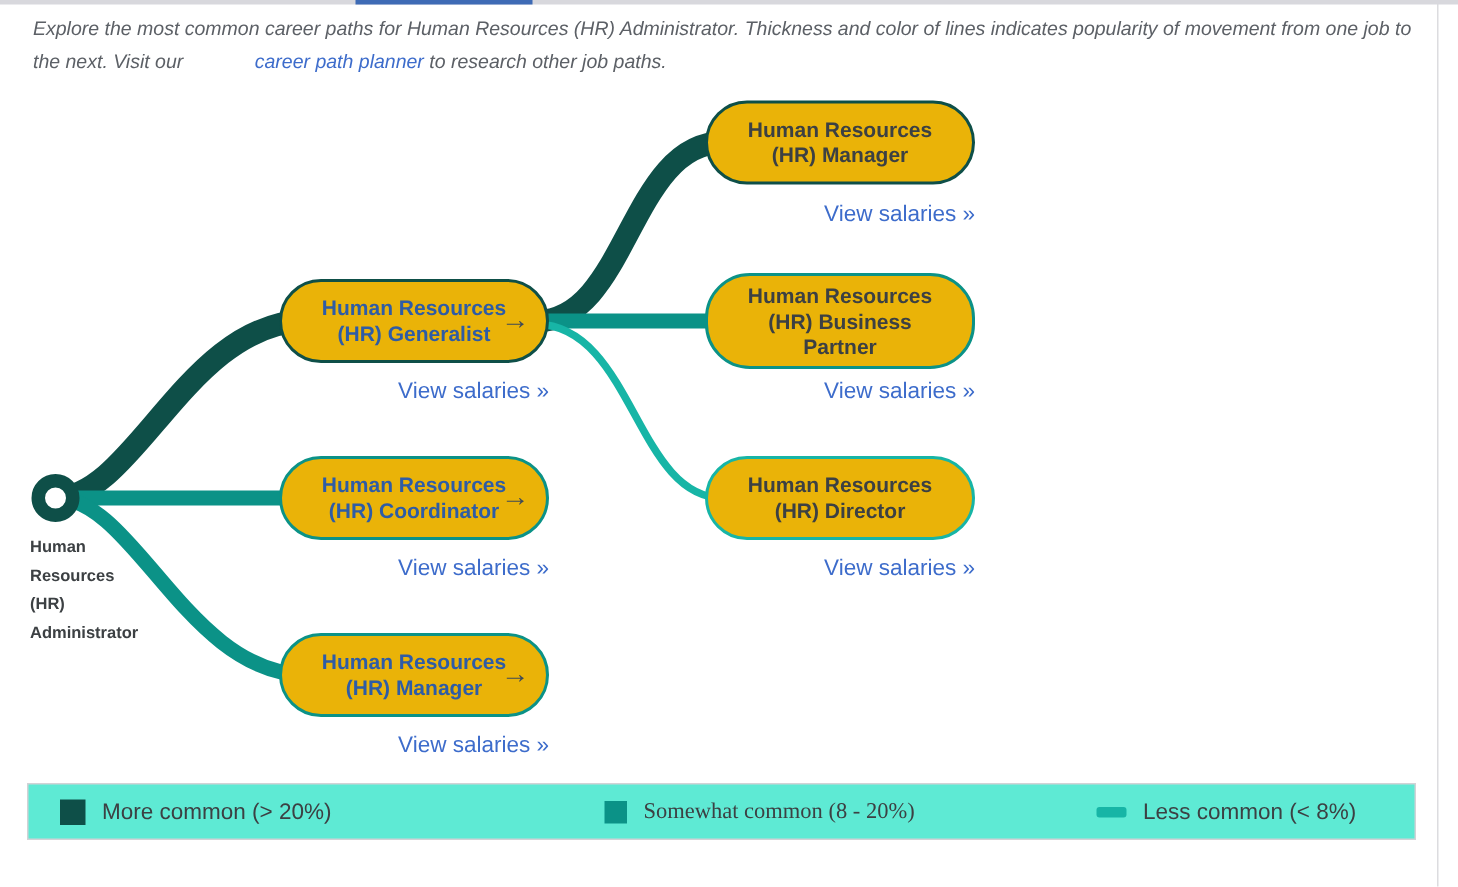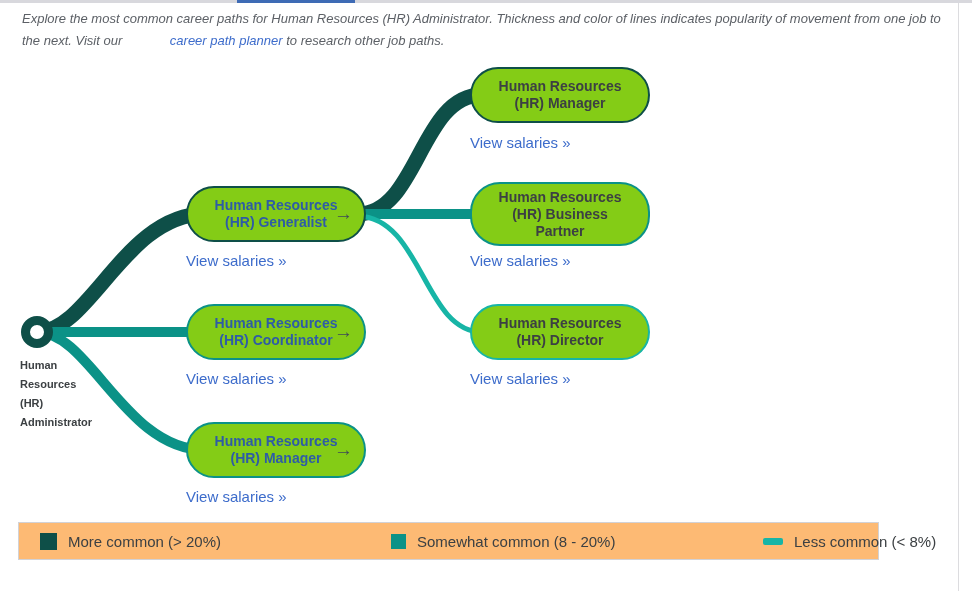--- a/index.html
+++ b/index.html
@@ -36,48 +36,48 @@
     border:9px solid var(--more-common);border-radius:50%;background:#fff;z-index:2;
   }
   .root-label{
     position:absolute;left:20px;top:356px;width:110px;
     font-size:11px;font-weight:bold;line-height:19px;color:var(--text-dark);
     white-space:pre-line;z-index:2;
   }
 
   
   .node{
-    position:absolute;width:180px;height:56px;background:#84cc16;
+    position:absolute;width:180px;height:56px;background:#eab308;
     border:2px solid;border-radius:30px;
     display:flex;align-items:center;justify-content:center;
     z-index:2;cursor:pointer;box-sizing:border-box;
   }
   .node-label{
     font-size:14px;font-weight:bold;line-height:17px;text-align:center;
     white-space:pre-line;
   }
   .txt-blue{color:var(--node-text-blue);}
   .txt-dark{color:var(--text-dark);}
   .node-arrow{
     position:absolute;right:11px;top:50%;transform:translateY(-50%);
     font-size:19px;color:#3e4a57;font-weight:normal;
   }
   .lvl-border-more_common{border-color:var(--more-common);}
   .lvl-border-somewhat_common{border-color:var(--somewhat-common);}
   .lvl-border-less_common{border-color:var(--less-common);}
 
   .view-salaries{
-    position:absolute;width:180px;text-align:left;
+    position:absolute;width:180px;text-align:right;
     font-size:15px;color:var(--link-blue);z-index:2;cursor:pointer;
   }
 
   
   .legend-box{
-    position:absolute;left:18px;top:522px;width:861px;height:38px;
-    border:1px solid #d2d2d6;background:#fdba74;box-sizing:border-box;z-index:3;
+    position:absolute;left:18px;top:522px;width:926px;height:38px;
+    border:1px solid #d2d2d6;background:#5eead4;box-sizing:border-box;z-index:3;
   }
   .legend-item{position:absolute;top:0;height:100%;display:flex;align-items:center;gap:11px;}
   .legend-label{font-size:15px;color:var(--text-dark);white-space:nowrap;}
   .sw{flex:0 0 auto;}
   .sw-more_common{width:17px;height:17px;background:var(--more-common);}
   .sw-somewhat_common{width:15px;height:15px;background:var(--somewhat-common);}
   .sw-less_common{width:20px;height:7px;background:var(--less-common);border-radius:2px;}
 </style>
 </head>
 <body>
@@ -143,21 +143,21 @@
   <span class="node-label txt-dark">Human Resources
 (HR) Director</span>
 </div>
 <div class="view-salaries" style="left:470px;top:370px;">View salaries »</div>
 
 <div class="legend-box">
   <div class="legend-item" style="left:21px;">
     <span class="sw sw-more_common"></span>
     <span class="legend-label">More common (&gt; 20%)</span>
   </div>
-  <div class="legend-item" style="left:372px;">
+  <div class="legend-item" style="left:384px;font-family:Liberation Serif, serif;">
     <span class="sw sw-somewhat_common"></span>
     <span class="legend-label">Somewhat common (8 - 20%)</span>
   </div>
-  <div class="legend-item" style="left:744px;justify-content:flex-end;">
+  <div class="legend-item" style="left:712px;justify-content:flex-end;">
     <span class="sw sw-less_common"></span>
     <span class="legend-label">Less common (&lt; 8%)</span>
   </div>
 </div>
 
 </body></html>

